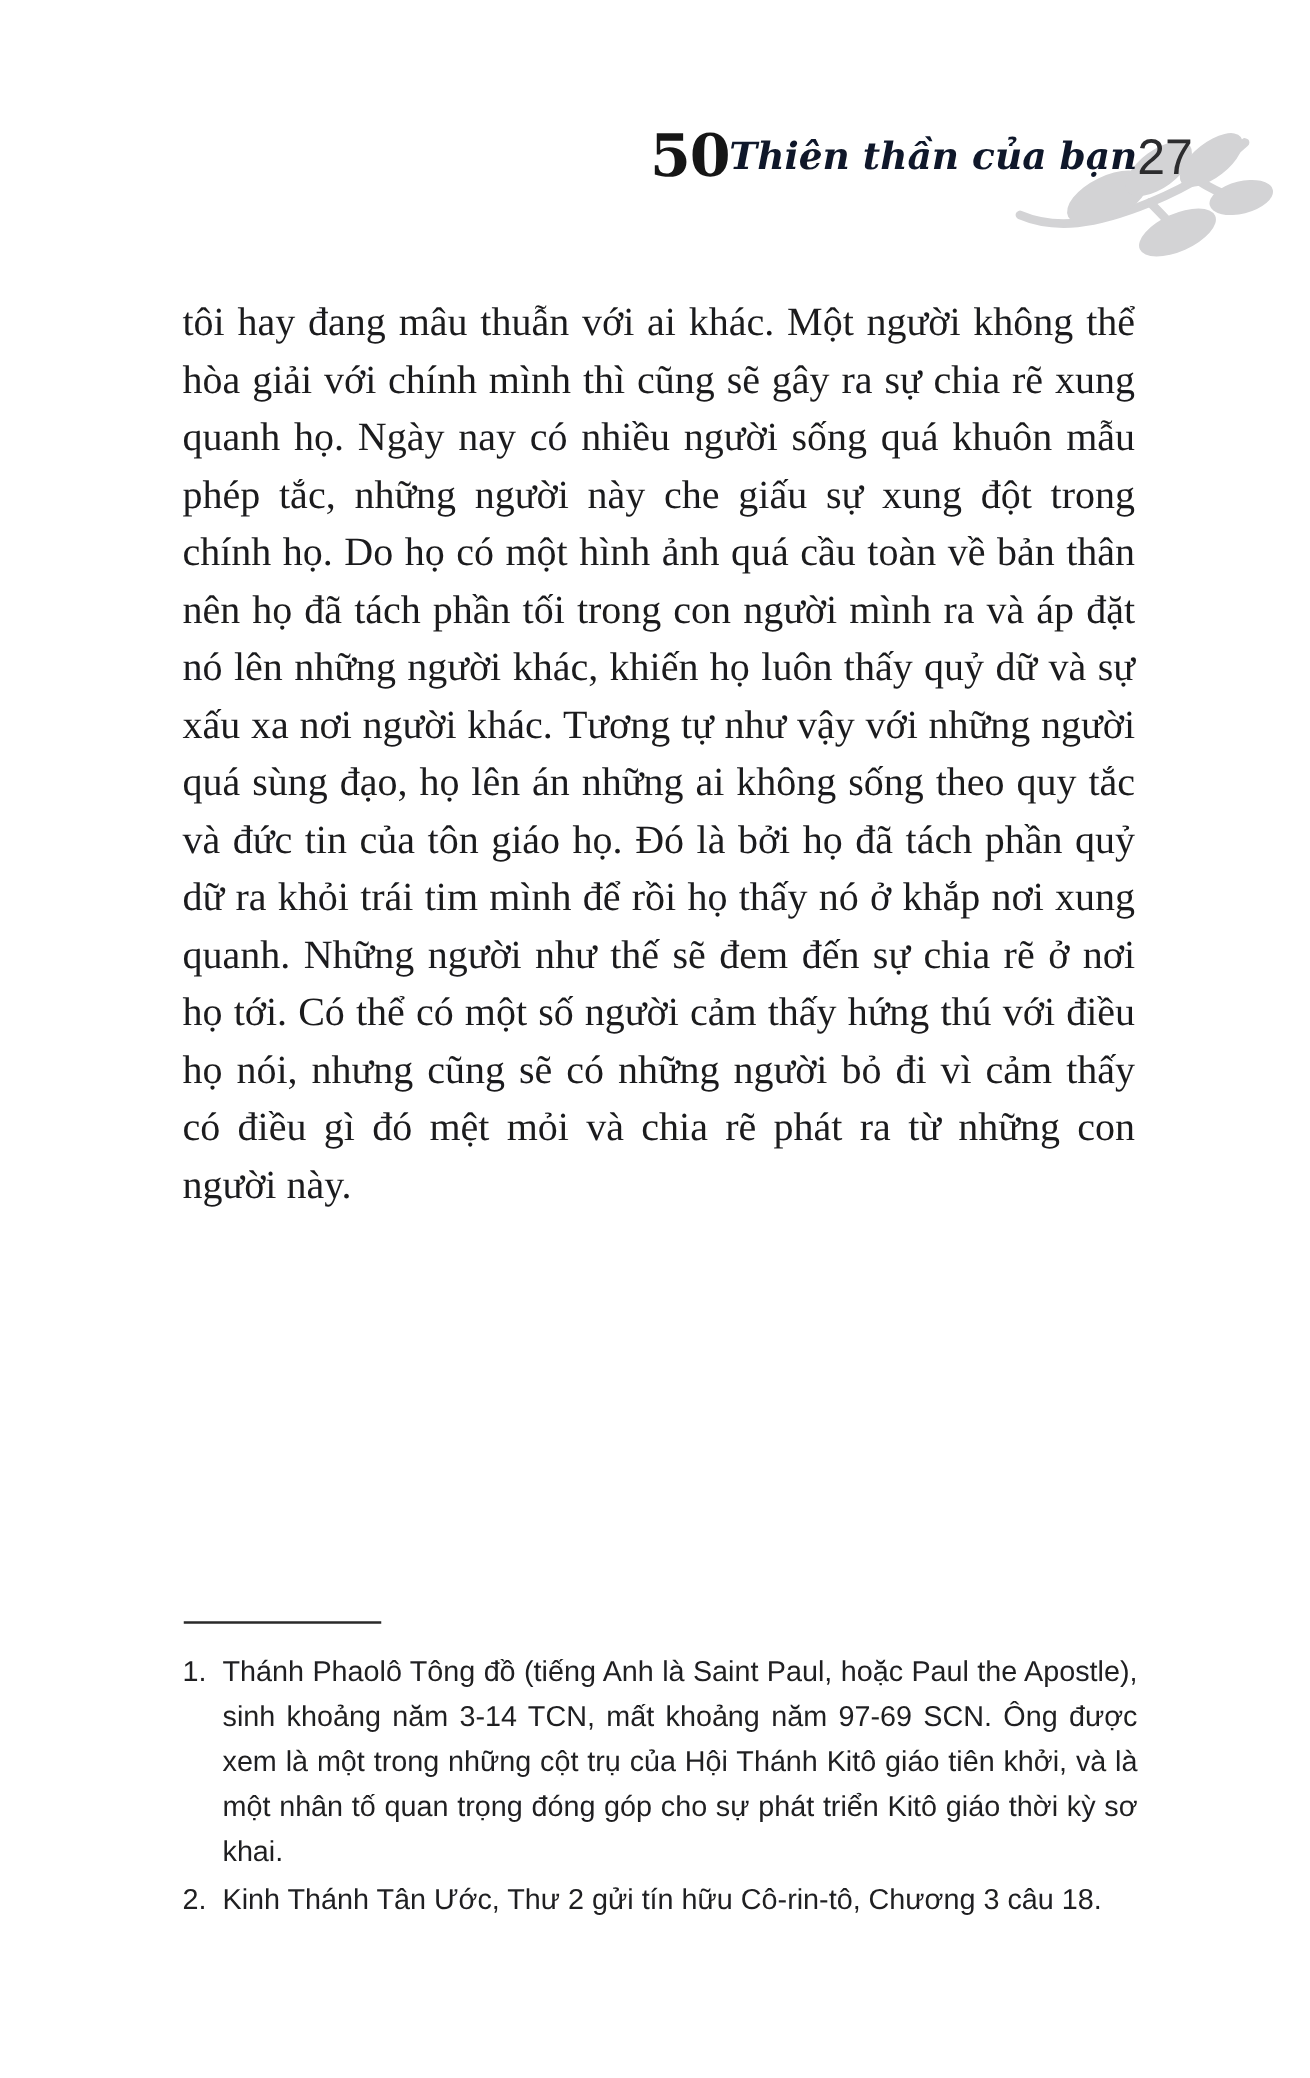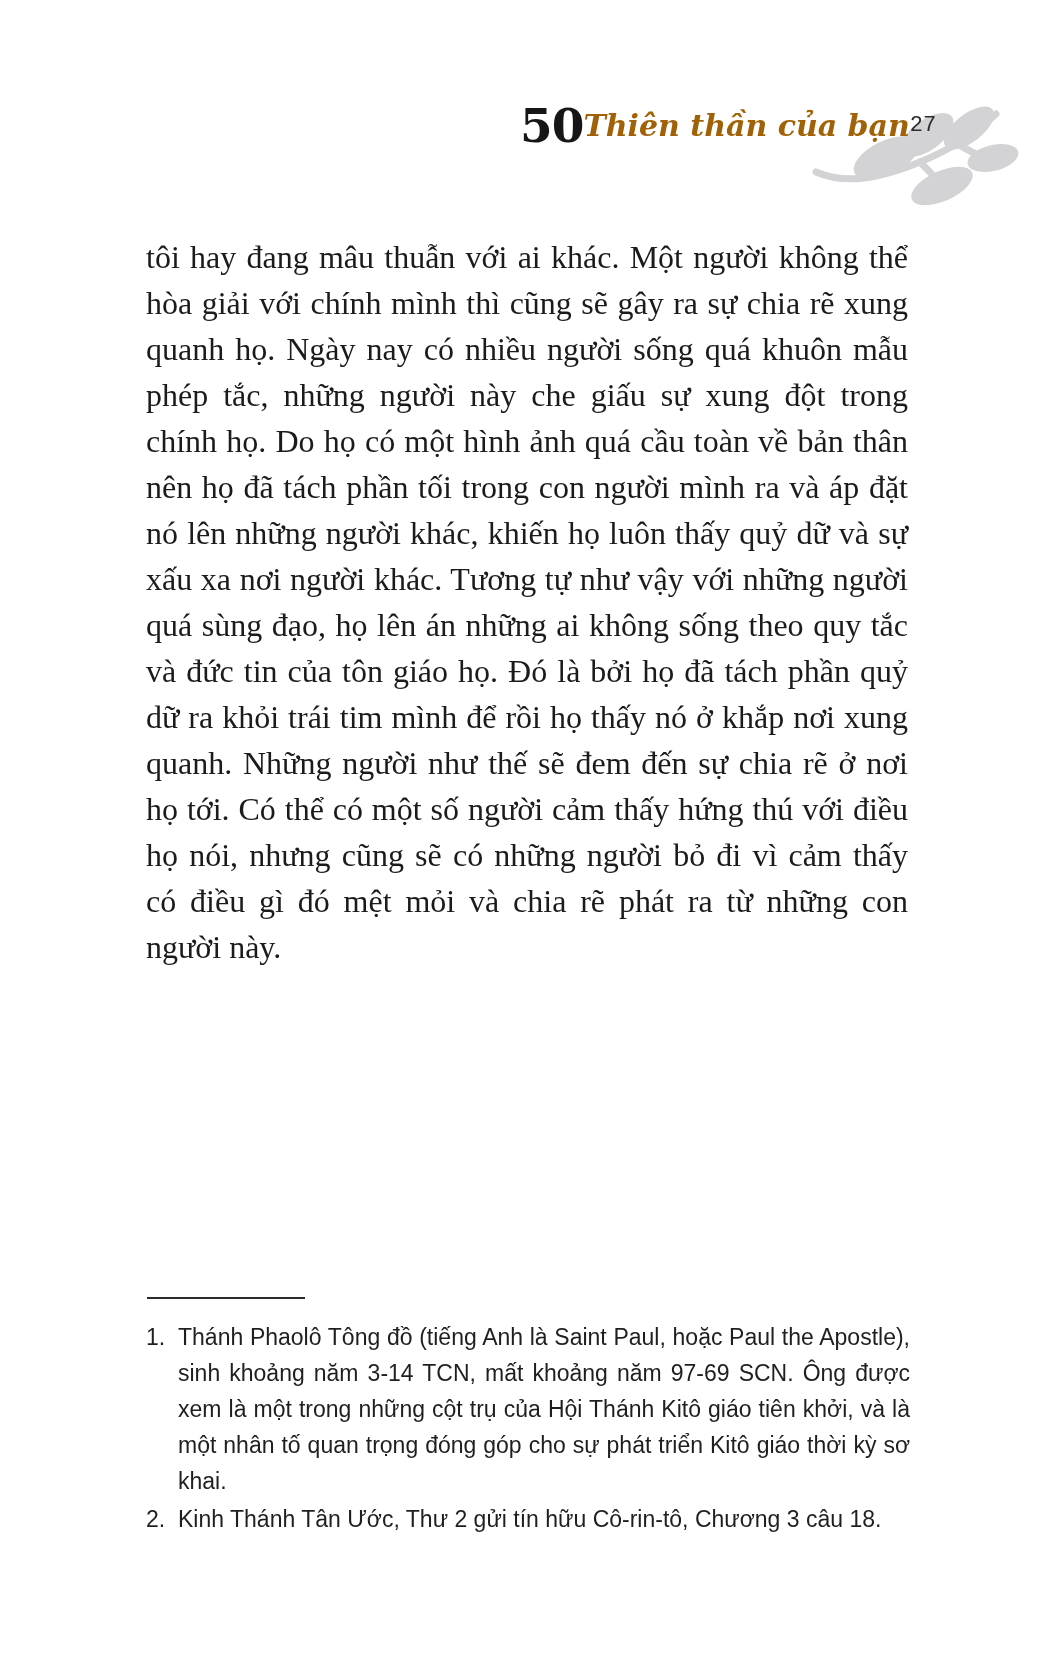--- a/index.html
+++ b/index.html
@@ -41,26 +41,26 @@
     letter-spacing: -1px;
     color: #161616;
   }
   .book-title {
     font-family: "DejaVu Serif", serif;
     font-style: italic;
     font-weight: 700;
     font-size: 30px;
     line-height: 60px;
     letter-spacing: 0px;
-    color: #a16207;
+    color: #0f172a;
     white-space: nowrap;
   }
   .page-number {
-    font-family: Liberation Mono, monospace;
-    font-size: 22px;
+    font-family: Liberation Sans, sans-serif;
+    font-size: 40px;
     line-height: 60px;
     color: #2c2c2e;
   }
 
   
   .text-block {
     position: absolute;
     left: 146px; top: 210px;
     width: 762px;
     margin-top: 24px;

